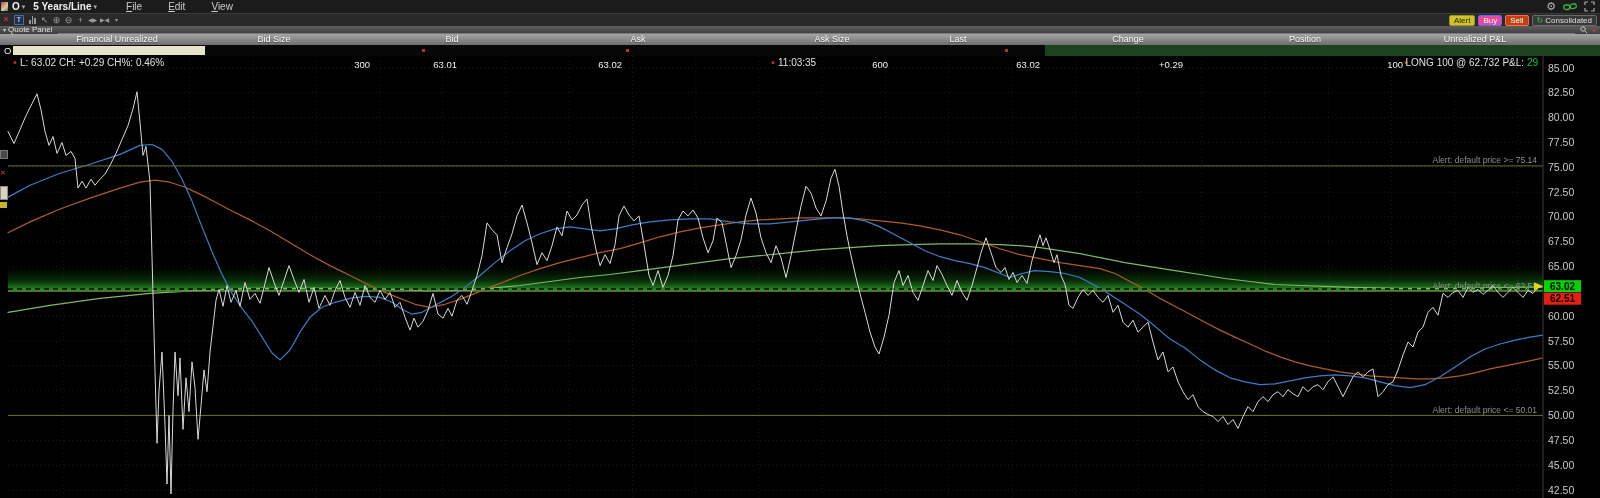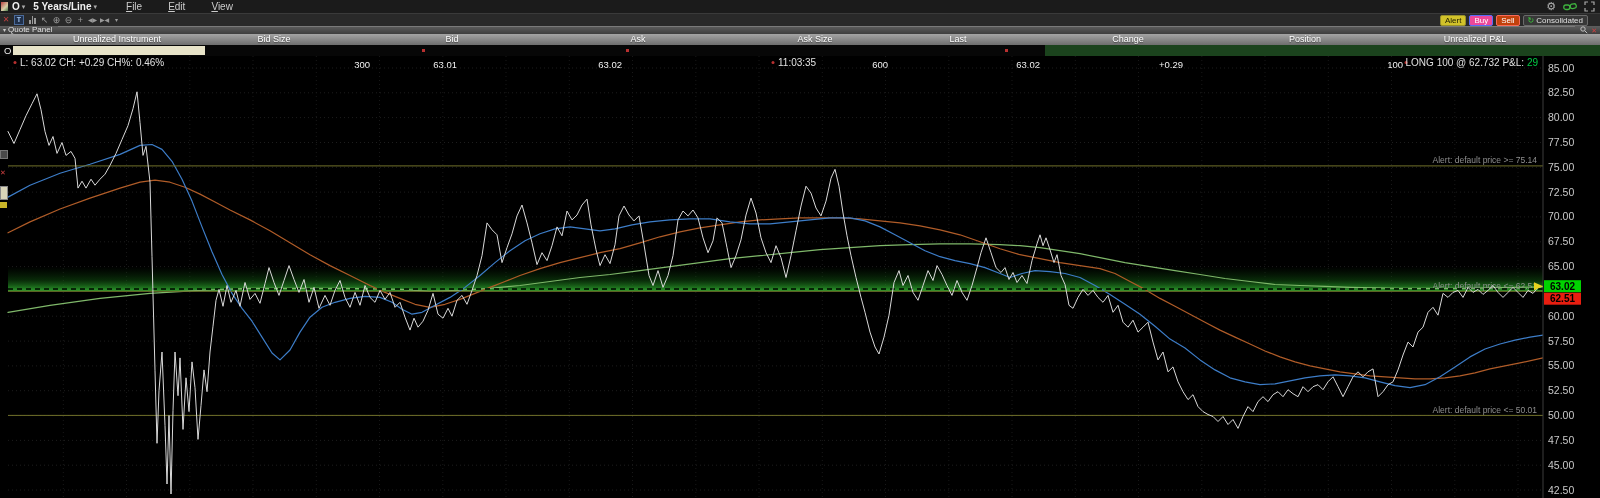--- a/index.html
+++ b/index.html
@@ -18,30 +18,30 @@
   
   .toolbar{position:absolute;top:13px;left:0;right:0;height:13px;background:#292929;
            border-top:1px solid #3a3a3a;box-sizing:border-box;display:flex;align-items:center;font-size:9px;}
   .tb-icon{color:#9a9a9a;min-width:12px;text-align:center;line-height:12px;}
   .tb-close{color:#c04040;font-size:8px;}
   .tb-ttool{color:#9ec2ee;border:1px solid #4a6a9a;background:#20304a;width:8px;height:8px;
             font-size:7px;line-height:8px;font-weight:bold;min-width:8px;margin:0 2px;}
   .tb-bars{display:inline-flex;align-items:flex-end;gap:1px;height:8px;margin:0 3px;}
   .tb-bars i{display:block;width:1.5px;background:#9a9a9a;}
   .tb-sm{font-size:6px;}
-  .pillbar{margin-left:auto;display:flex;align-items:center;padding-right:12px;}
+  .pillbar{margin-left:auto;display:flex;align-items:center;padding-right:3px;}
   .pill{height:9px;line-height:9px;font-size:8px;padding:0 4px;border-radius:2px;margin-left:3px;white-space:nowrap;}
   .alert-pill{background:#d2c22a;color:#1c1c00;border:1px solid #98902a;}
   .buy-pill{background:#ec4899;color:#fff;border:1px solid #5a6af8;}
   .sell-pill{background:#c2410c;color:#fff;border:1px solid #f86a5a;}
   .consol-pill{background:#383838;color:#e0e0e0;border:1px solid #6a6a6a;display:flex;align-items:center;gap:2px;}
   .refresh-ic{color:#3ac83a;font-size:8px;}
   
   .qtitle{position:absolute;top:26px;left:0;right:0;height:8px;background:linear-gradient(#5e5e5e,#3e3e3e);
-          display:flex;align-items:flex-start;font-size:8px;line-height:8px;color:#e0e0e0;}
+          display:flex;align-items:flex-end;font-size:8px;line-height:8px;color:#e0e0e0;}
   .qtitle .tcaret{color:#cfcfcf;font-size:6px;padding:0 2px 0 3px;}
   .qtitle .rule{flex:1;height:1px;background:#7a7a7a;margin:0 5px;}
   .qtitle .ticons{display:flex;align-items:center;gap:3px;padding-right:3px;}
   .qtitle .xic{color:#d04040;font-size:7px;line-height:7px;}
   
   .qheader{position:absolute;top:34px;left:0;right:0;height:11px;
            background:linear-gradient(#a4a4a4,#6e6e6e);font-size:9px;color:#fff;}
   .qh{position:absolute;top:0;line-height:11px;transform:translateX(-50%);white-space:nowrap;
       text-shadow:0 1px 1px rgba(0,0,0,.45);}
   .qrow{position:absolute;top:45px;left:0;right:0;height:11px;background:#070707;
@@ -120,25 +120,25 @@
   <span class="ticons">
     <svg width="8" height="8">
       <circle cx="3" cy="3" r="2.2" fill="none" stroke="#c0c0c0" stroke-width="1"></circle>
       <line x1="4.8" y1="4.8" x2="7.2" y2="7.2" stroke="#c0c0c0" stroke-width="1"></line>
     </svg>
     <span class="xic">✕</span>
   </span>
 </div>
 
 <div class="qheader">
-  <span class="qh" style="left:117px">Unrealized Instrument</span>
+  <span class="qh" style="left:117px">Financial Unrealized</span>
   <span class="qh" style="left:274px">Bid Size</span>
   <span class="qh" style="left:452px">Bid</span>
   <span class="qh" style="left:638px">Ask</span>
-  <span class="qh" style="left:815px">Ask Size</span>
+  <span class="qh" style="left:832px">Ask Size</span>
   <span class="qh" style="left:958px">Last</span>
   <span class="qh" style="left:1128px">Change</span>
   <span class="qh" style="left:1305px">Position</span>
   <span class="qh" style="left:1475px">Unrealized P&amp;L</span>
 </div>
 
 <div class="qrow">
   <span class="green-zone"></span>
   <span class="sym">O</span>
   <span class="fi-swatch"></span>

